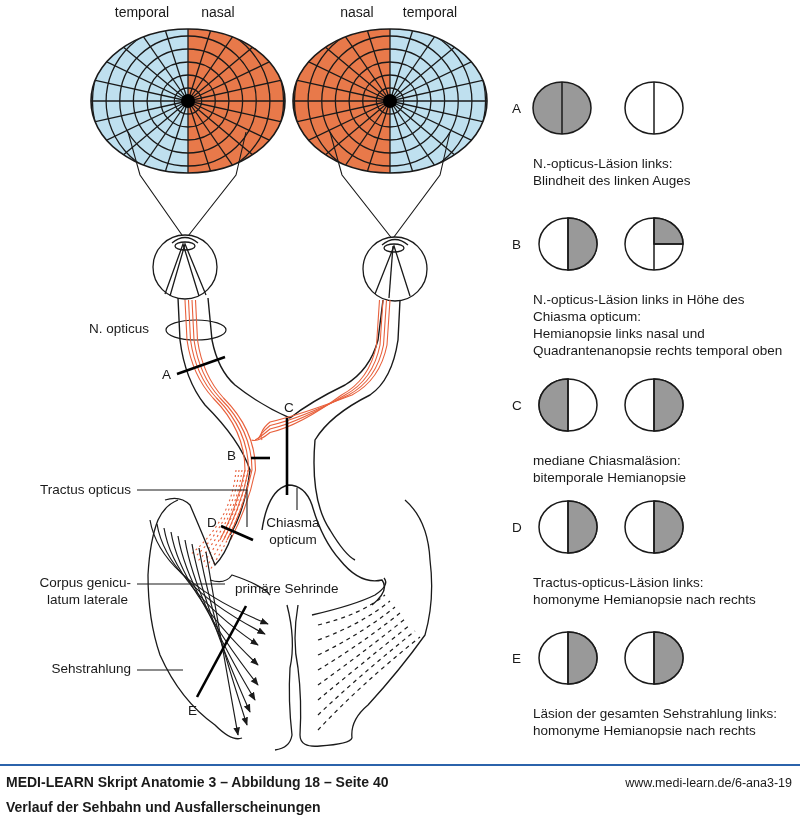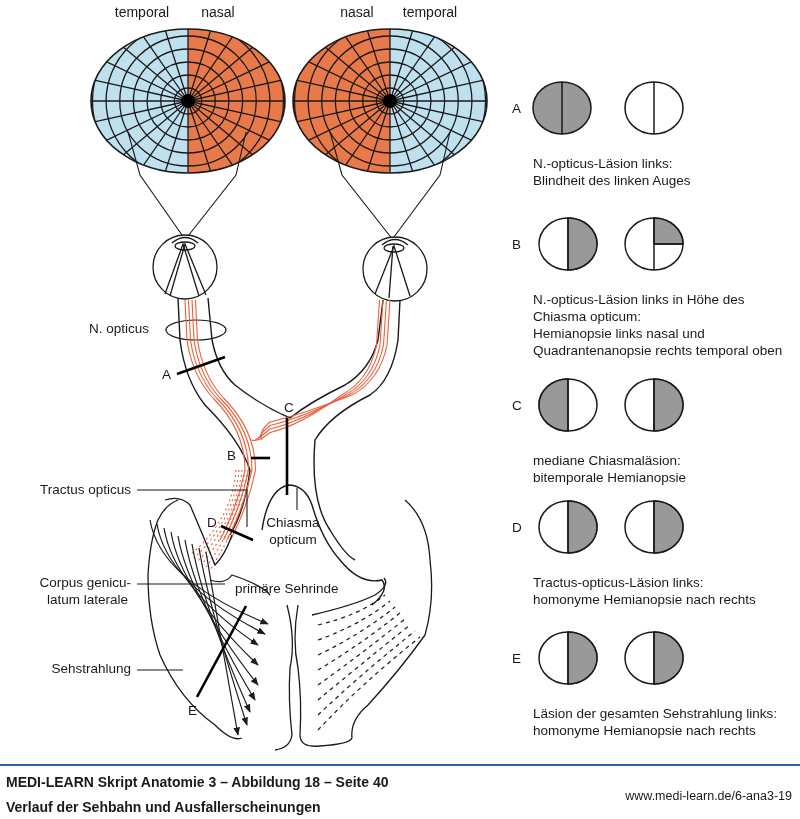--- a/index.html
+++ b/index.html
@@ -5,21 +5,21 @@
   html, body { margin: 0; padding: 0; background: #ffffff; }
   body { width: 800px; height: 819px; position: relative; overflow: hidden;
          font-family: "Liberation Sans", sans-serif; color: #1a1a1a; }
   #fig { position: absolute; left: 0; top: 0; }
   .lbl { font-family: "Liberation Sans", sans-serif; font-size: 13.5px; fill: #1a1a1a; }
   .hdr { font-family: "Liberation Sans", sans-serif; font-size: 14px; fill: #1a1a1a; }
   .desc { font-family: "Liberation Sans", sans-serif; font-size: 13.5px; fill: #1a1a1a; }
   .footer-rule { position: absolute; left: 0; top: 764px; width: 800px; height: 2px; background: #2b63ab; }
   .footer-title { position: absolute; left: 6px; top: 774px; font-size: 14px; font-weight: bold; }
   .footer-sub { position: absolute; left: 6px; top: 799px; font-size: 14px; font-weight: bold; }
-  .footer-url { position: absolute; right: 8px; top: 776px; font-size: 12.5px; margin-top: 13px; }
+  .footer-url { position: absolute; right: 8px; top: 776px; font-size: 12.5px; }
 </style>
 </head>
 <body>
 
 <svg id="fig" width="800" height="760" viewBox="0 0 800 760" xmlns="http://www.w3.org/2000/svg" style="--x: 0;">
   <defs>
     <clipPath id="clipL">
         <ellipse cx="188" cy="101" rx="97" ry="72"></ellipse>
       </clipPath>
     <clipPath id="clipR">

